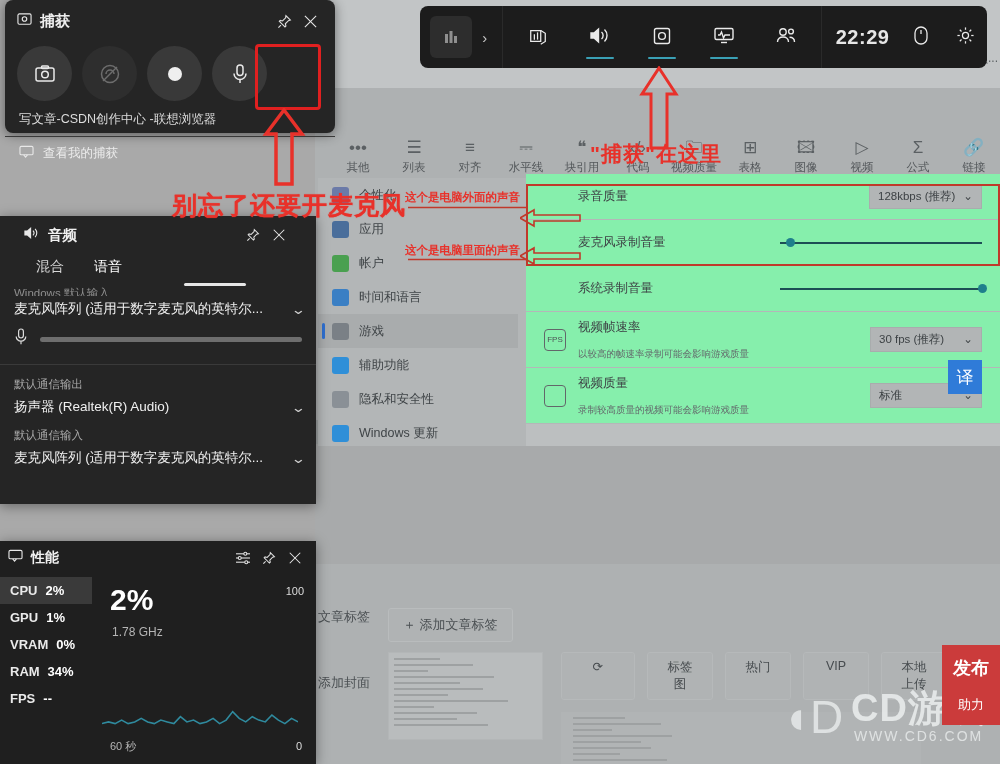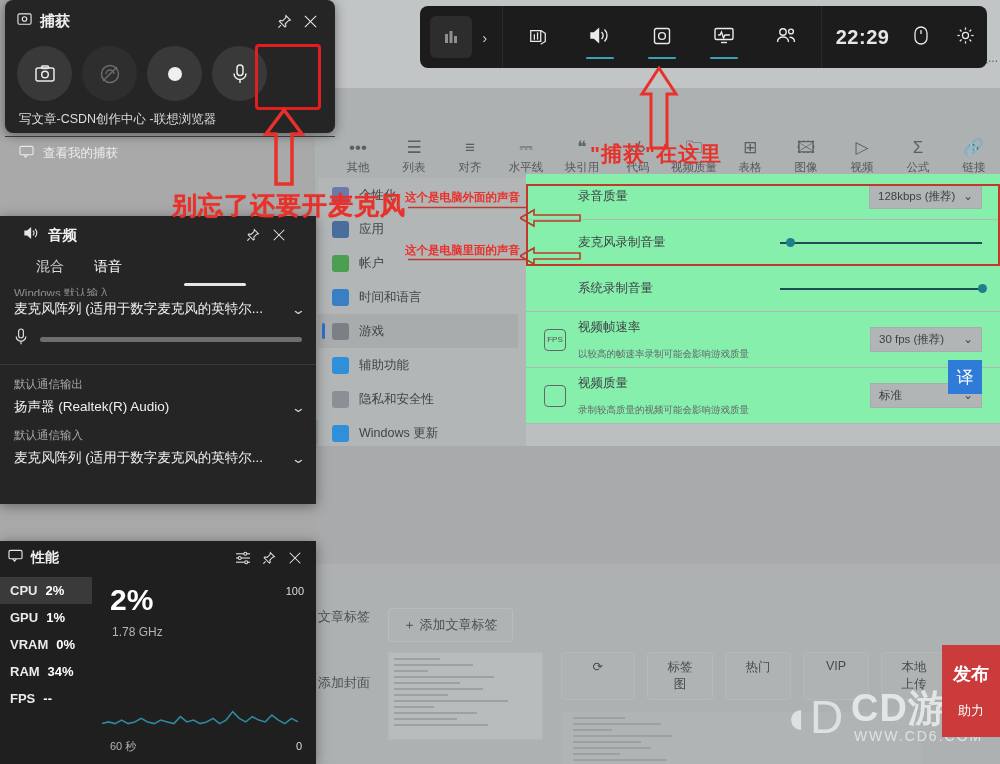--- a/index.html
+++ b/index.html
@@ -57,21 +57,21 @@
   .coverarea { margin-top:12px; height:82px; background:#b1b4b5; position:relative; overflow:hidden;}
 
   
   .watermark { position:absolute; right:14px; bottom:20px; display:flex; align-items:center; gap:8px; opacity:.82;}
   .wm-logo { font-size:46px; color:#e9ecec; line-height:1; font-weight:300;}
   .wm-txtwrap { line-height:1.05; }
   .wm-big { font-size:38px; color:#eef1f1; font-weight:700; letter-spacing:1px;}
   .wm-small { font-size:14px; color:#e9ecec; letter-spacing:2px; text-align:center;}
 
   .publish-btn {
-    position:absolute; right:0px; top:645px; width:58px; height:92px;
+    position:absolute; right:0px; top:645px; width:58px; height:80px;
     background:#cb3b3b; color:#fff; display:flex; flex-direction:column;
     align-items:center; justify-content:center; gap:16px;
   }
   .publish-btn .p1 { font-size:18px; font-weight:700; }
   .publish-btn .p2 { font-size:13px; }
 
   
   .settings-win {
     position:absolute; left:318px; top:178px; width:682px; height:268px;
     background:#b3b6b7;

